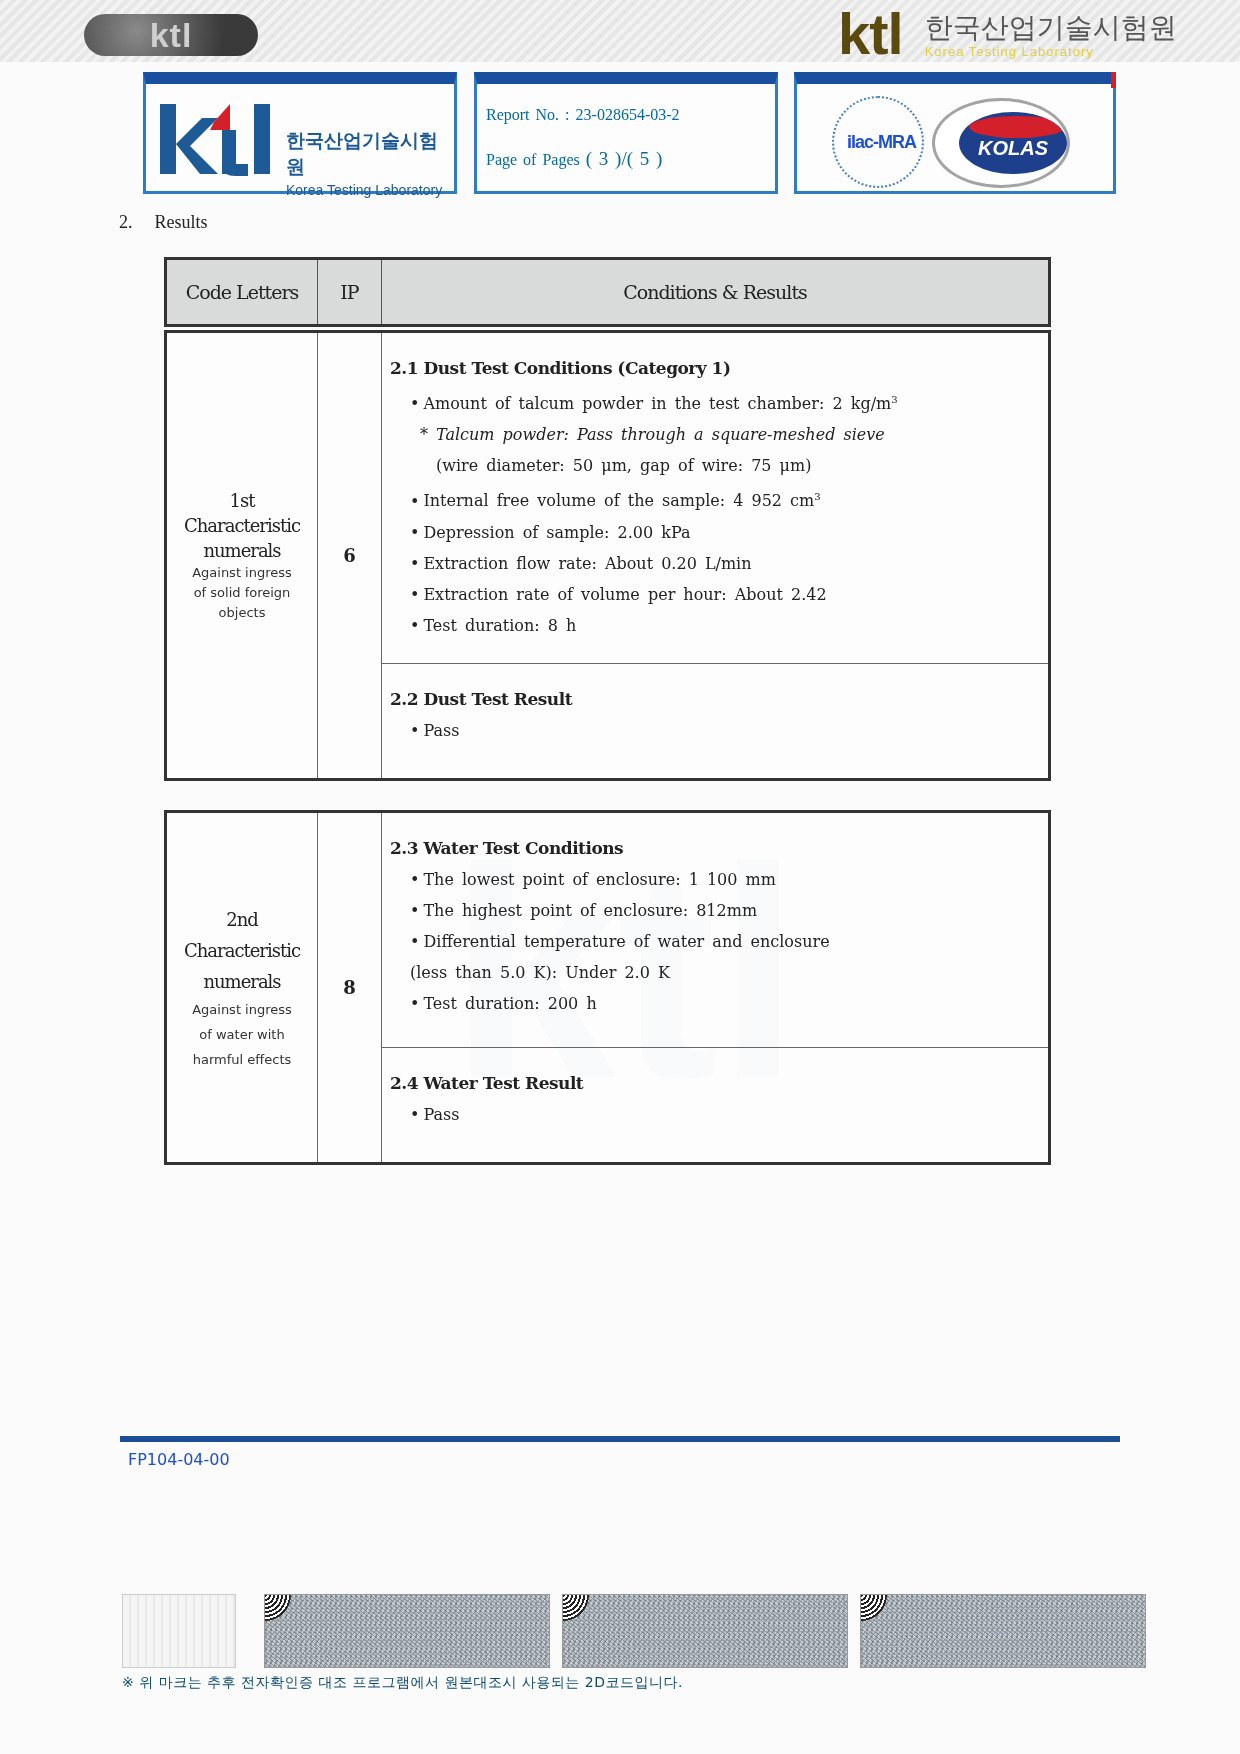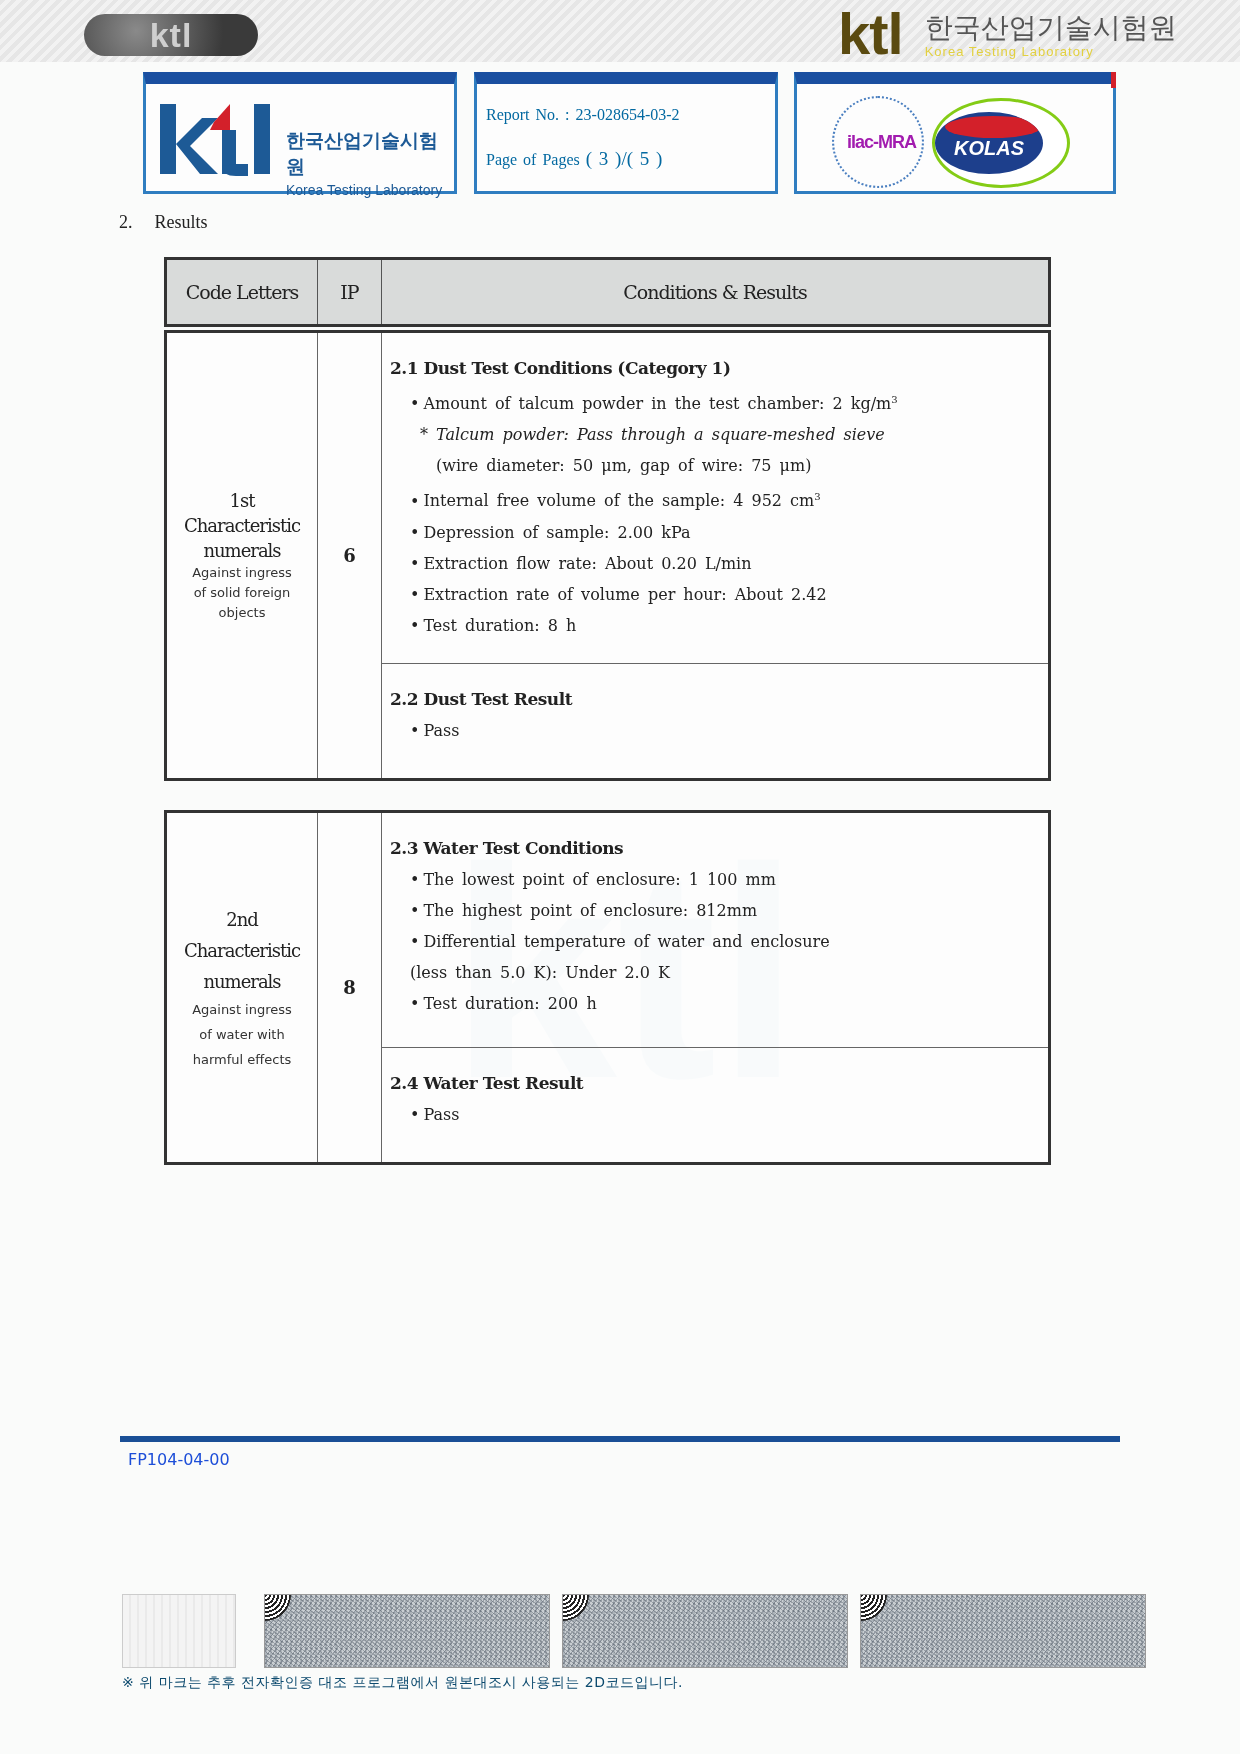--- a/index.html
+++ b/index.html
@@ -48,23 +48,23 @@
   .ktl-names .ko { font-family: "DejaVu Sans", sans-serif; font-weight: bold; font-size: 19px; color: #1d5a96; }
   .ktl-names .en { font-family: "Liberation Sans", sans-serif; font-size: 14px; color: #1d5a96; margin-top: 2px; }
 
   .report-line { position: absolute; left: 9px; font-family: "Liberation Serif", serif; font-size: 16px; color: #0369a1; word-spacing: 2px; }
   .report-line.r1 { top: 22px; }
   .report-line.r2 { top: 64px; }
   .report-line .big { font-size: 19px; }
 
   .ilac { position: absolute; left: 35px; top: 12px; width: 92px; height: 92px; border-radius: 50%;
     border: 2px dotted #4a7fc0; display: flex; align-items: center; justify-content: center; }
-  .ilac span { font-family: "Liberation Sans", sans-serif; font-weight: bold; font-size: 18px; color: #a21caf; letter-spacing: -1px; background: #fdfdfd; padding-left: 7px; }
+  .ilac span { font-family: "Liberation Sans", sans-serif; font-weight: bold; font-size: 18px; color: #1d4ed8; letter-spacing: -1px; background: #fdfdfd; padding-left: 7px; }
   .kolas { position: absolute; left: 135px; top: 14px; width: 138px; height: 90px; border-radius: 50%;
-    border: 3px solid #84cc16; background: #fff; display: flex; align-items: center; justify-content: flex-start; }
+    border: 3px solid #a3a3a3; background: #fff; display: flex; align-items: center; justify-content: flex-end; }
   .kolas .inner { width: 108px; height: 62px; border-radius: 50%; background: #1d3f8c; display: flex; align-items: center; justify-content: center; position: relative; overflow: hidden; }
   .kolas .swoosh { position: absolute; left: 10px; top: 4px; width: 96px; height: 22px; border-radius: 50%; background: #d3202a; }
   .kolas .word { position: relative; font-family: "Liberation Sans", sans-serif; font-weight: bold; font-style: italic; font-size: 20px; color: #fff; margin-top: 10px; }
 
   .section-title { position: absolute; left: 119px; top: 212px; font-size: 18px; color: #222; }
   .section-title .num { margin-right: 22px; }
 
   table { border-collapse: collapse; position: absolute; left: 164px; table-layout: fixed; }
   .head { top: 257px; width: 884px; height: 70px; }
   .head td { background: #d9dbda; border: 1px solid #555; text-align: center; font-size: 19px; font-family: "DejaVu Serif", serif; letter-spacing: -1px; color: #222; }

